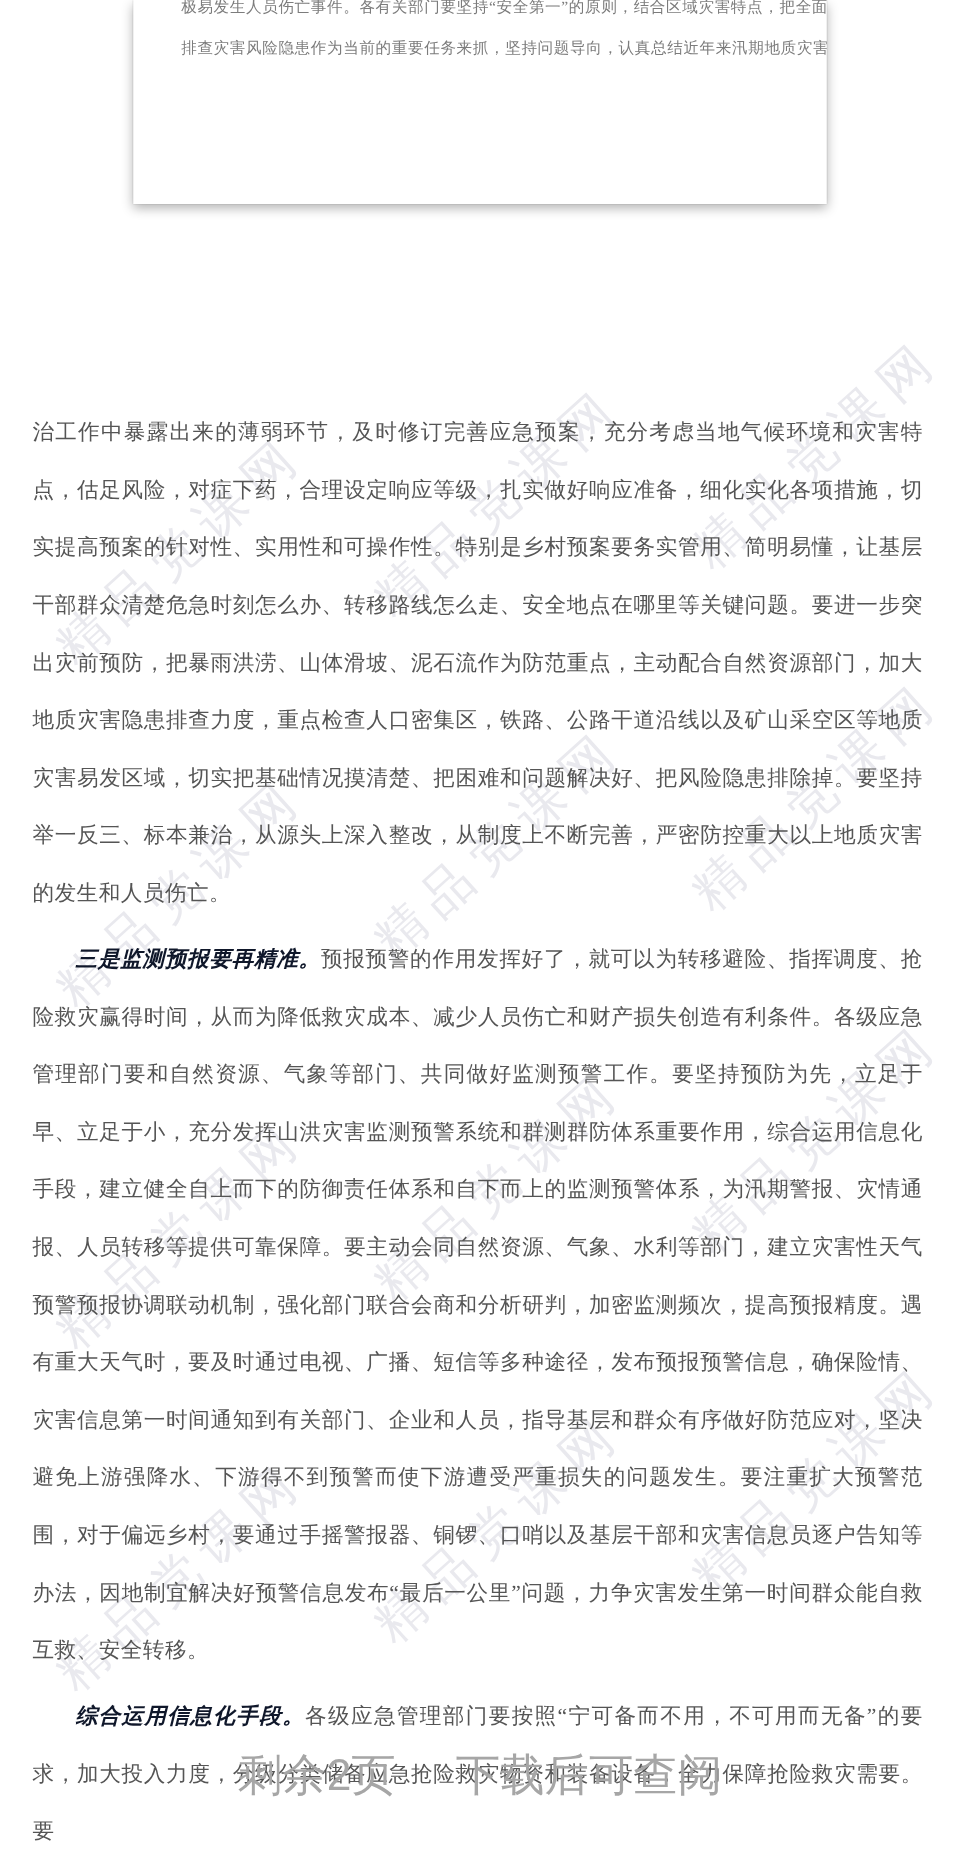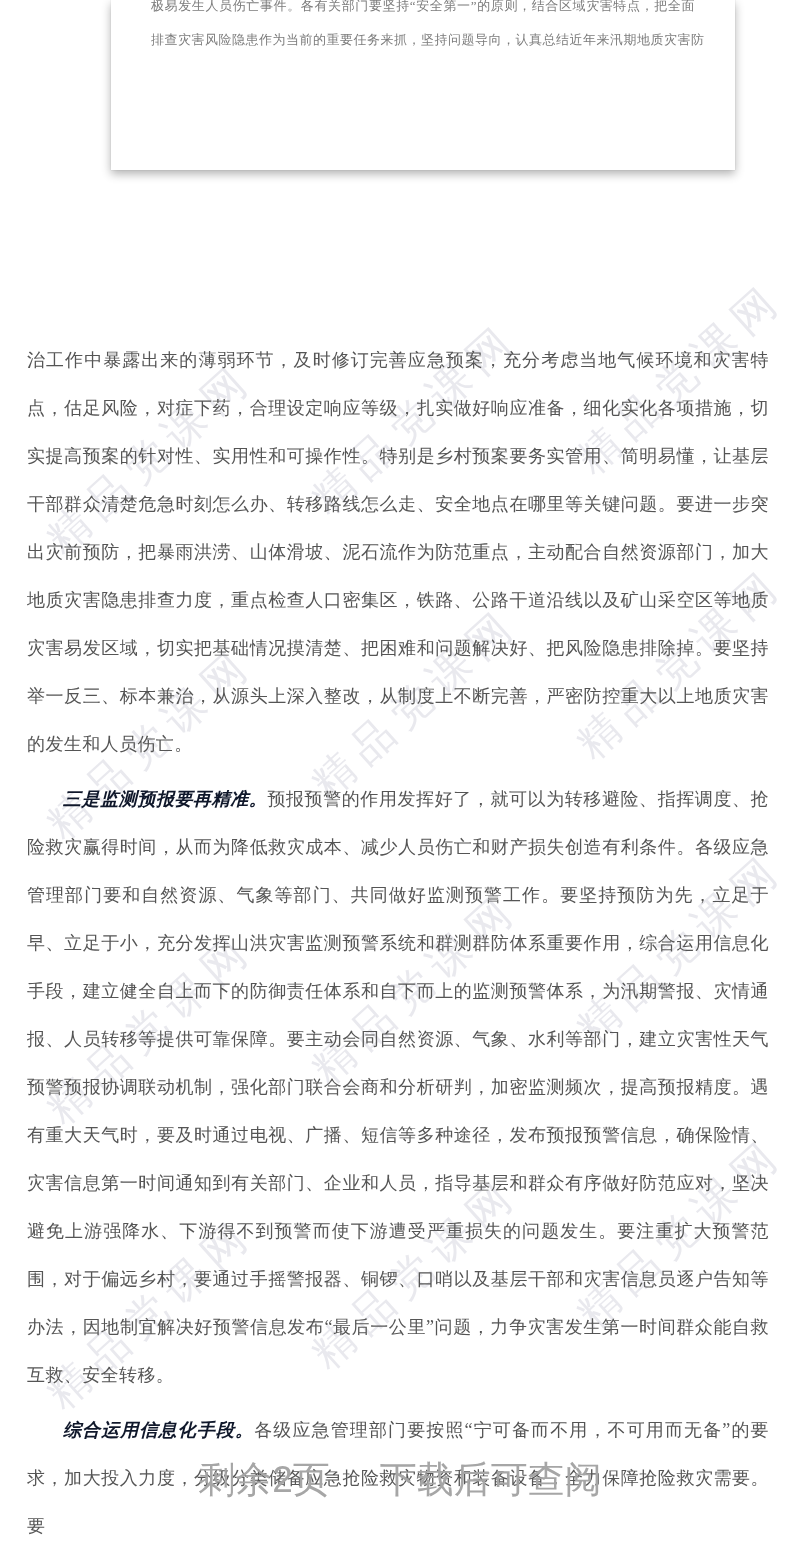--- a/index.html
+++ b/index.html
@@ -7,21 +7,21 @@
     width:800px; height:1552px;
     background:#ffffff;
     position:relative;
     overflow:hidden;
     font-family:"Liberation Serif", serif;
   }
 
   
   .prev-card {
     position:absolute; top:0; left:111px;
-    width:624px; height:170px;
+    width:578px; height:170px;
     background:#ffffff;
     box-shadow:0 4px 9px rgba(0,0,0,0.30), 0 0 1px #cccccc;
     overflow:hidden;
     z-index:3;
     font-family:Liberation Serif, serif;
   }
   .prev-text {
     margin:-11px 40px 0 40px;
     font-size:13px;
     line-height:34px;

